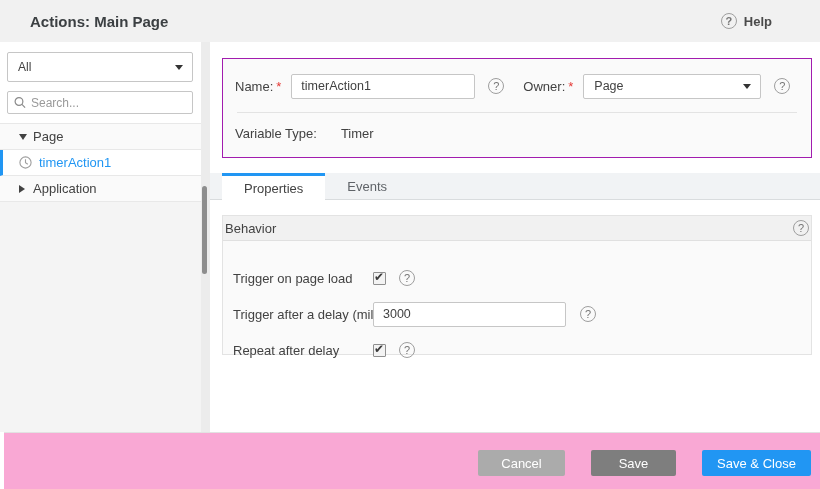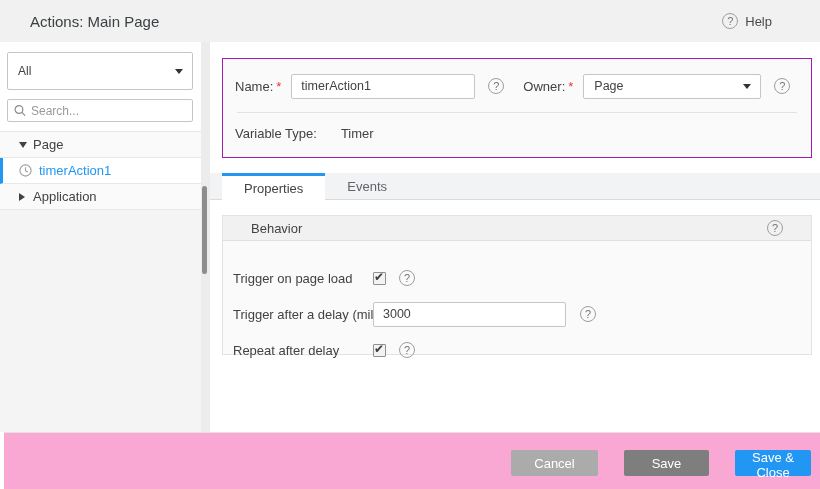--- a/index.html
+++ b/index.html
@@ -1,32 +1,32 @@
 <!DOCTYPE html>
 <html><head>
 <meta charset="utf-8">
 <style>
   * { margin:0; padding:0; box-sizing:border-box; }
   html,body { width:820px; height:489px; }
   body { font-family:"Liberation Sans", sans-serif; background:#fff; color:#424242; overflow:hidden; }
   .app { position:relative; width:820px; height:489px; background:#fff; }
 
   
-  .header { position:absolute; left:0; top:0; width:820px; height:42px; background:#f1f1f1; display:flex; align-items:center; }
+  .header { position:absolute; left:0; top:0; width:820px; height:42px; background:#f1f1f1; display:flex; align-items:center;font-weight:bold; }
   .header-title { margin-left:30px; font-size:15px; color:#3c4043; }
   .header-help { position:absolute; right:48px; display:flex; align-items:center; gap:7px; font-size:13px; color:#4a4a4a; cursor:pointer; }
 
   
   .qicon { width:16px; height:16px; min-width:16px; border:1px solid #9e9e9e; border-radius:50%; color:#757575; font-size:11px; line-height:14px; display:inline-flex; align-items:center; justify-content:center; background:transparent; }
   .qicon::before { content:"?"; }
 
   
   .sidebar { position:absolute; left:0; top:42px; width:201px; height:390px; background:#fff; display:flex; flex-direction:column; }
   .new-action-btn { margin:11px 8px 0 7px; height:23px; background:#2196f3; border:none; border-radius:2px; color:#fff; font-size:13px; font-weight:bold; font-family:inherit; cursor:pointer; }
-  .filter-select { position:relative; margin:10px 8px 0 7px; height:38px; border:1px solid #c6c6c6; border-radius:2px; background:#fff; display:flex; align-items:center; padding:0 10px; font-size:12px; color:#424242; cursor:pointer; }
+  .filter-select { position:relative; margin:10px 8px 0 7px; height:30px; border:1px solid #c6c6c6; border-radius:2px; background:#fff; display:flex; align-items:center; padding:0 10px; font-size:12px; color:#424242; cursor:pointer; }
   .caret-down { width:0; height:0; border-left:4px solid transparent; border-right:4px solid transparent; border-top:5px solid #333; }
   .filter-select .caret-down { position:absolute; right:9px; }
   .search-box { position:relative; margin:9px 8px 0 7px; height:23px; border:1px solid #c6c6c6; border-radius:2px; background:#fff; display:flex; align-items:center; padding:0 6px; }
   .search-box input { border:none; outline:none; flex:1; font-size:12px; font-family:inherit; color:#424242; margin-left:5px; background:transparent; }
   .search-box input::placeholder { color:#9a9a9a; }
 
   .tree { margin-top:9px; border-top:1px solid #e8e8e8; background:#fafafa; }
   .tree-row { position:relative; height:26px; border-bottom:1px solid #e8e8e8; display:flex; align-items:center; padding-left:19px; font-size:13px; color:#424242; cursor:pointer; background:#fafafa; }
   .tree-row .tri-down { width:0; height:0; border-left:4.5px solid transparent; border-right:4.5px solid transparent; border-top:6px solid #424242; margin-right:6px; }
   .tree-row .tri-right { width:0; height:0; border-top:4.5px solid transparent; border-bottom:4.5px solid transparent; border-left:6px solid #424242; margin-right:8px; }
@@ -54,39 +54,39 @@
   .fake-select .caret-down { position:absolute; right:9px; }
   .form-divider { margin:13px 14px 0 14px; border-top:1px solid #e3e3e3; }
   .vartype-row { display:flex; align-items:center; margin:13px 0 0 12px; font-size:13px; }
   .vartype-value { margin-left:24px; color:#424242; }
 
   .tabbar { position:absolute; left:0; top:131px; width:610px; height:27px; background:#f1f3f5; border-bottom:1px solid #d9dcde; display:flex; padding-left:12px; }
   .tab { height:27px; display:flex; align-items:center; justify-content:center; font-size:13px; color:#5f6368; cursor:pointer; padding:0 22px; }
   .tab.active { background:#fff; border-top:3px solid #2196f3; color:#424242; margin-bottom:-1px; height:28px; }
 
   .behavior-panel { position:absolute; left:12px; top:173px; width:590px; height:140px; background:#fafafa; border:1px solid #e3e3e3; }
-  .panel-header { height:25px; background:#f1f1f1; border-bottom:1px solid #e0e0e0; display:flex; align-items:center; padding:0 28px; font-size:13px; color:#424242; }
+  .panel-header { height:25px; background:#f1f1f1; border-bottom:1px solid #e0e0e0; display:flex; align-items:center; padding:0 2px; font-size:13px; color:#424242; }
   .panel-header .qicon { margin-left:auto; }
   .behavior-row { display:flex; align-items:center; height:26px; margin-left:10px; }
   .behavior-row.r1 { margin-top:24px; }
   .behavior-row.r2 { margin-top:10px; }
   .behavior-row.r3 { margin-top:10px; }
   .row-label { width:140px; min-width:140px; font-size:13px; color:#424242; white-space:nowrap; overflow:hidden; }
   .checkbox { position:relative; width:13px; height:13px; border:1px solid #8f8f8f; border-radius:1px; background:#f3f3f3; cursor:pointer; }
   .checkbox.checked::before { content:"\2714"; position:absolute; left:0px; top:-3px; font-size:12px; color:#3a3a3a; }
   .behavior-row .qicon { margin-left:13px; }
   .delay-input { width:193px; }
   .behavior-row .delay-input + .qicon { margin-left:14px; }
 
   
   .footer { position:absolute; left:4px; top:432px; width:820px; height:57px; background:#f9a8d4; border-top:1px solid #e2e2e2; display:flex; justify-content:flex-end; align-items:flex-start; padding:17px 13px 0 0; gap:26px; }
   .btn { height:26px; border:none; border-radius:2px; color:#fff; font-size:13px; font-family:inherit; cursor:pointer; }
   .btn-cancel { width:87px; background:#ababab; }
   .btn-save { width:85px; background:#7e7e7e; }
-  .btn-save-close { width:76px; background:#2196f3; }
+  .btn-save-close { width:109px; background:#2196f3; }
 </style>
 </head>
 <body>
 
 <div class="app">
 
   <div class="header">
     <div class="header-title">Actions: Main Page</div>
     <div class="header-help">
       <span class="qicon"></span>

